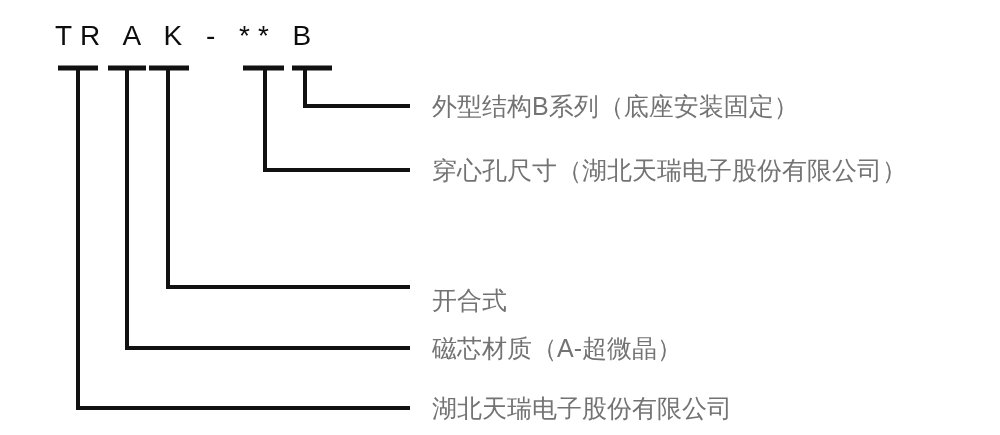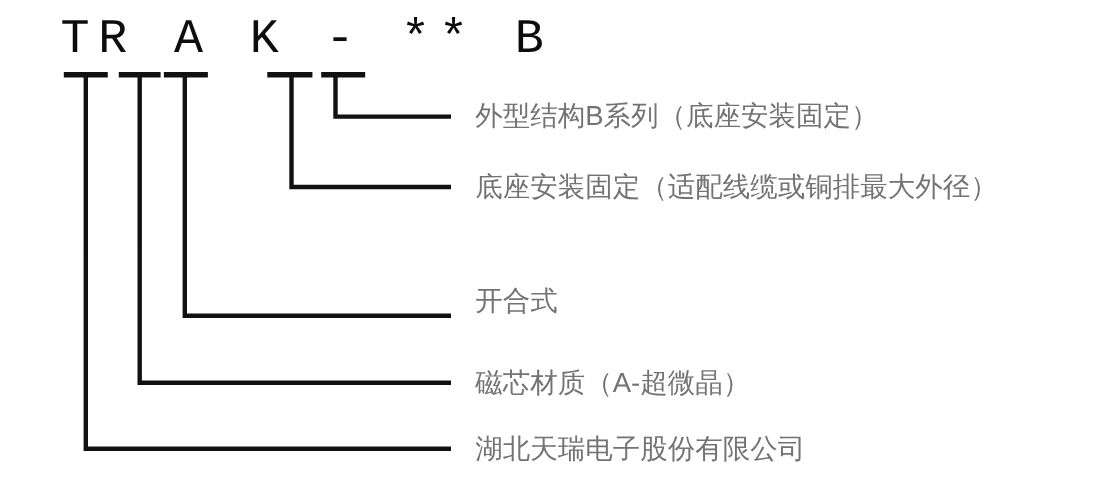--- a/index.html
+++ b/index.html
@@ -13,22 +13,22 @@
     width: 1000px;
     height: 435px;
     background: #ffffff;
     overflow: hidden;
     font-family: "Liberation Sans", "DejaVu Sans", sans-serif;
   }
   #partnumber {
     position: absolute;
     left: 55px;
     top: 14px;
-    font-family: Liberation Mono, monospace;
-    font-size: 44px;
+    font-family: Liberation Sans, sans-serif;
+    font-size: 28px;
     line-height: 44px;
     letter-spacing: 8px;
     color: #0d0d0d;
     white-space: pre;
   }
   .leader-svg {
     position: absolute;
     left: 0;
     top: 0;
     width: 1000px;
@@ -38,21 +38,21 @@
     position: absolute;
     left: 432px;
     font-size: 25px;
     line-height: 28px;
     color: #737373;
     white-space: nowrap;
     font-family: "Liberation Sans", "DejaVu Sans", sans-serif;
   }
   .label-0 { top: 92px; }
   .label-1 { top: 156px; }
-  .label-2 { top: 260px; }
+  .label-2 { top: 286px; }
   .label-3 { top: 334px; }
   .label-4 { top: 394px; }
 </style>
 </head>
 <body>
 
 <div id="canvas">
 
   <div id="partnumber">TR A K - ** B</div>
 
@@ -65,18 +65,18 @@
         <line x1="149" y1="68" x2="189" y2="68" stroke-width="5"></line>
         <path d="M 168 68 L 168 287 L 410 287"></path>
         <line x1="108" y1="68" x2="146" y2="68" stroke-width="5"></line>
         <path d="M 127 68 L 127 348 L 410 348"></path>
         <line x1="58" y1="68" x2="98" y2="68" stroke-width="5"></line>
         <path d="M 78 68 L 78 408 L 410 408"></path>
       </g>
   </svg>
 
   <div class="label label-0">外型结构B系列（底座安装固定）</div>
-  <div class="label label-1">底座安装固定（适配线缆或铜排最大外径）</div>
+  <div class="label label-1">穿心孔尺寸（湖北天瑞电子股份有限公司）</div>
   <div class="label label-2">开合式</div>
   <div class="label label-3">磁芯材质（A-超微晶）</div>
   <div class="label label-4">湖北天瑞电子股份有限公司</div>
 
 </div>
 
 </body></html>

